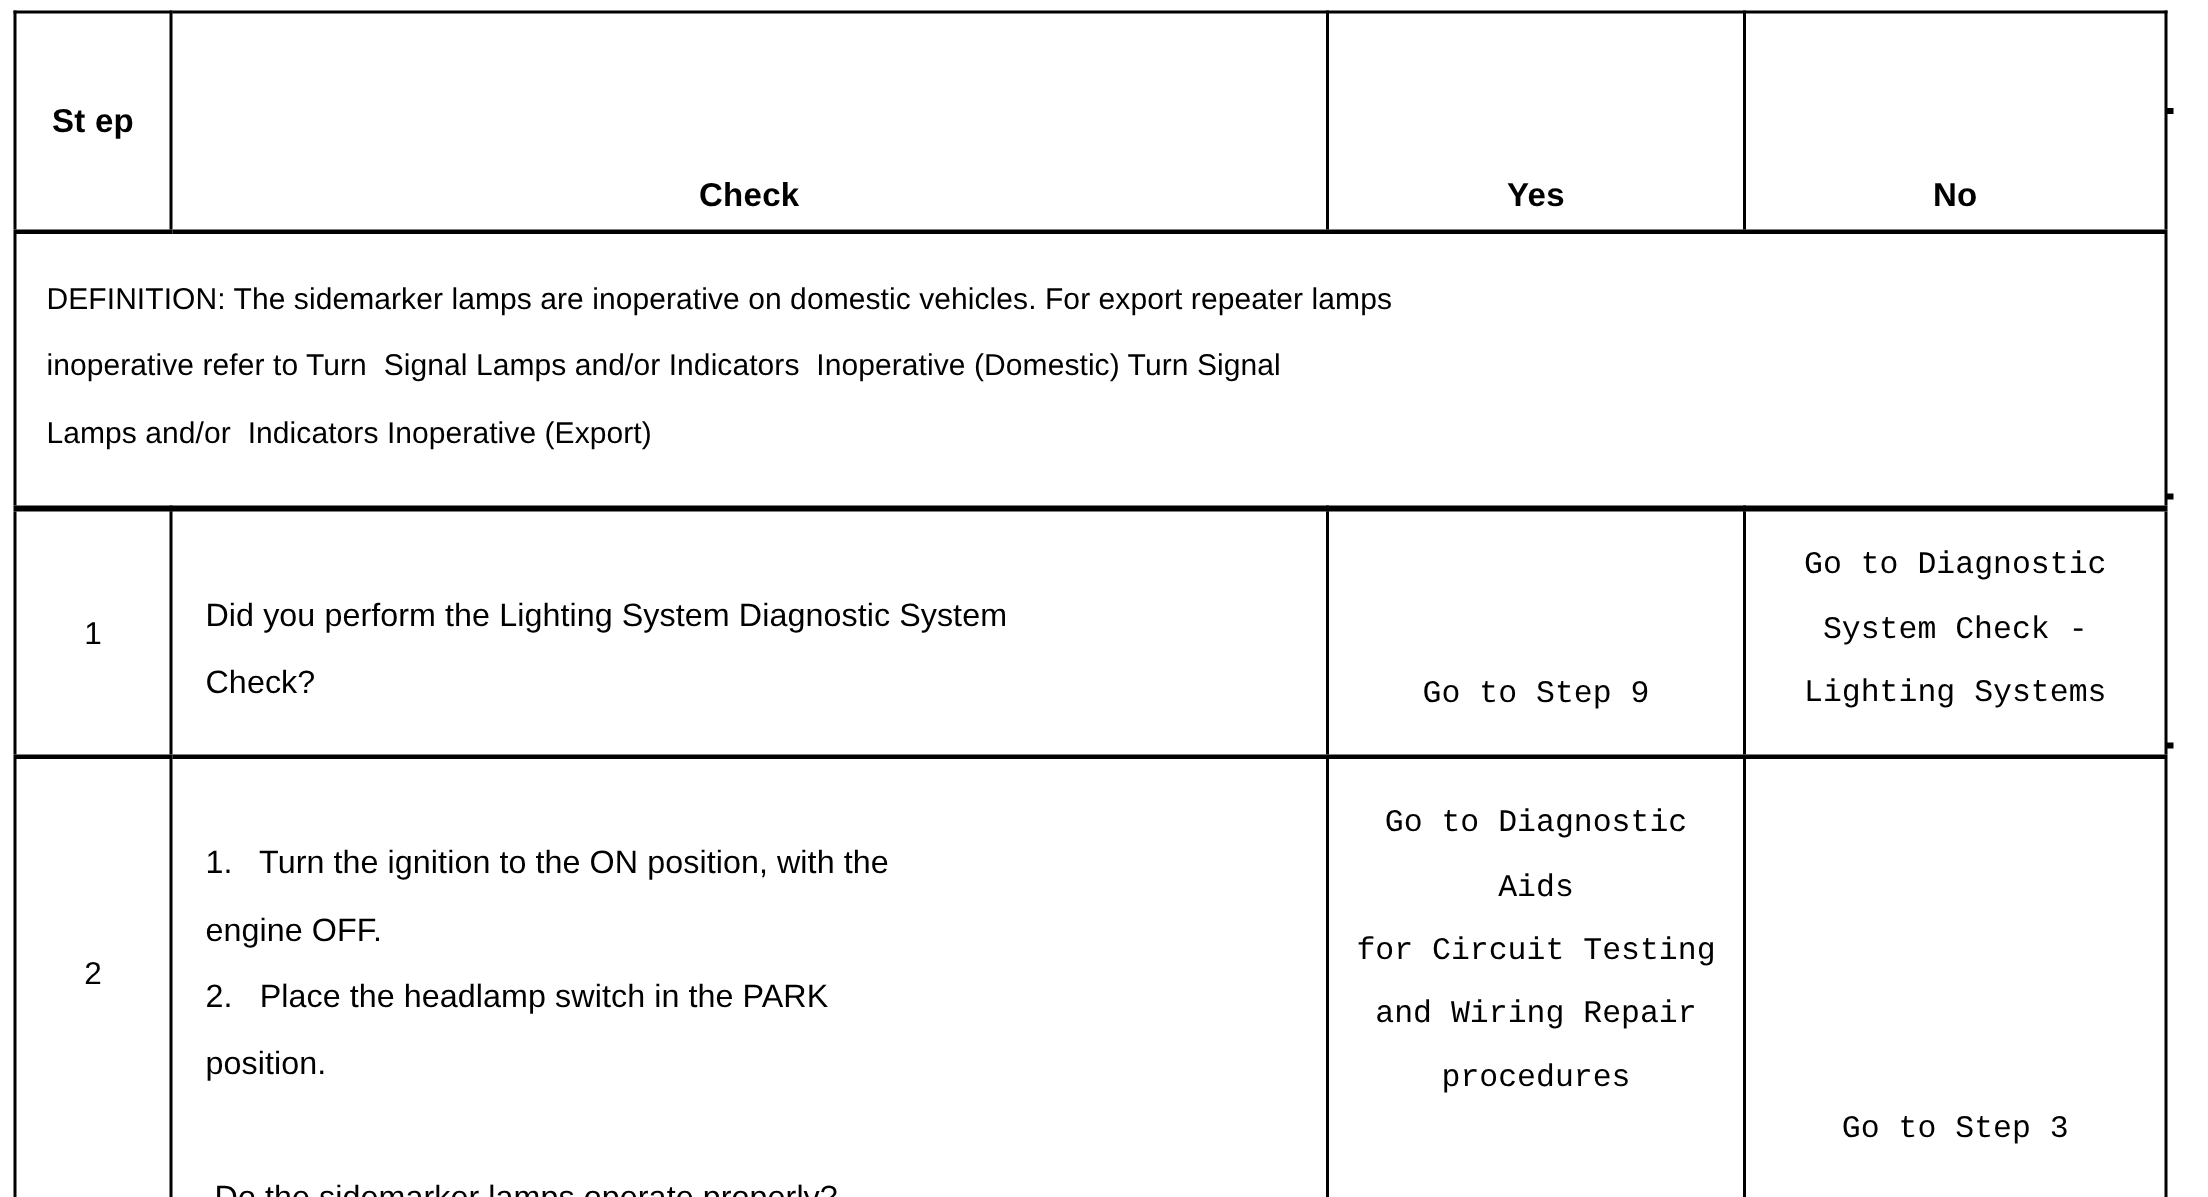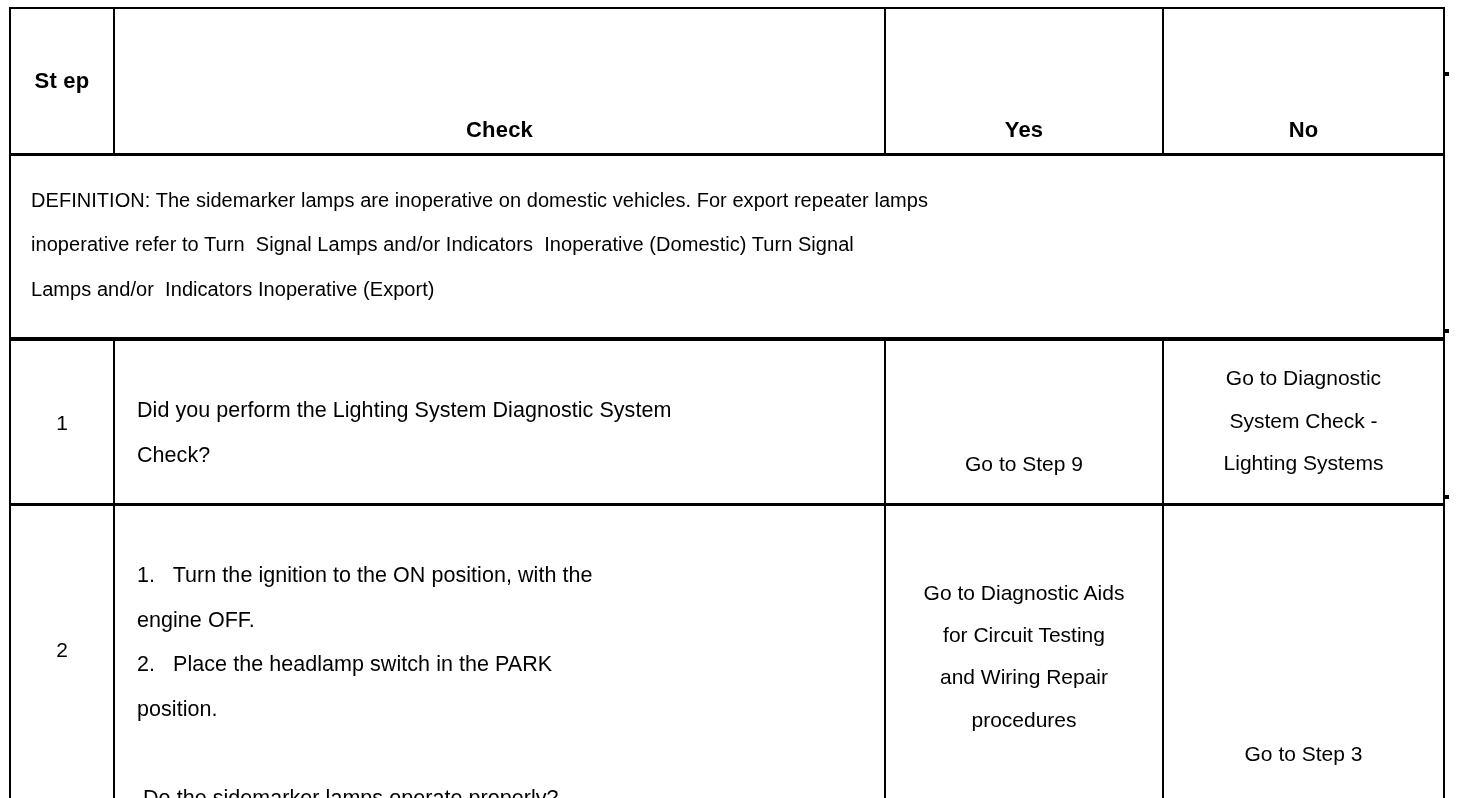--- a/index.html
+++ b/index.html
@@ -118,20 +118,21 @@
   .yn-cell-inner {
     display: flex;
     justify-content: center;
     box-sizing: border-box;
     height: 100%;
     padding: 0 10px;
     font-size: 21px;
     line-height: 2.02;
     text-align: center;
     white-space: pre-wrap;
+    font-family: Liberation Mono, monospace;
   }
   .align-top    { align-items: flex-start; padding-top: 16px; }
   .align-bottom { align-items: flex-end;   padding-bottom: 18px; }
 
   .row1 .yn-cell-inner { min-height: 162px; }
   .row2 .yn-cell-inner { min-height: 287px; }
 
   .row2 .yes-inner { padding-bottom: 52px; }
   .row2 .no-inner  { padding-bottom: 18px; }
 

